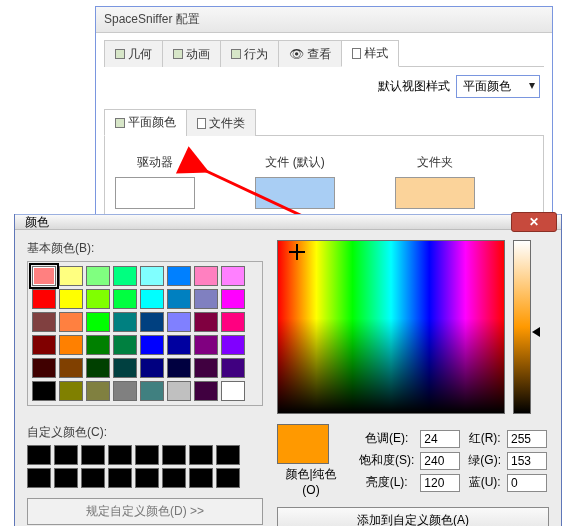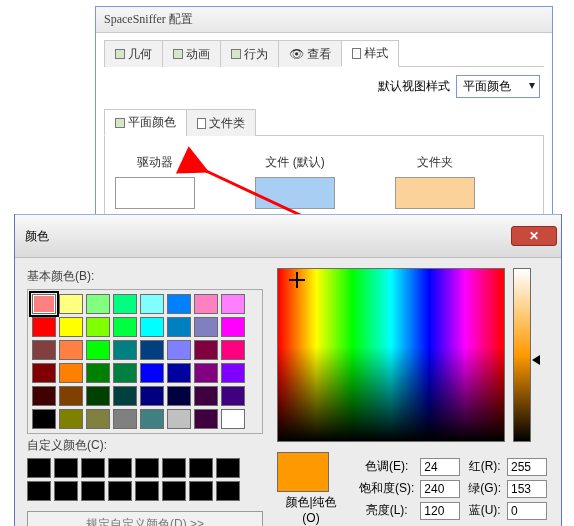--- a/index.html
+++ b/index.html
@@ -1,39 +1,39 @@
 <!DOCTYPE html>
 <html><head>
 <meta charset="utf-8">
 <style>
   * { box-sizing: border-box; margin: 0; padding: 0; font-family: "Microsoft YaHei", "SimSun", sans-serif; font-size: 12px; }
   body { background: #fff; width: 574px; height: 526px; position: relative; overflow: hidden; }
 
   
   .config-win { position: absolute; left: 95px; top: 6px; width: 458px; border: 1px solid #7a96df; }
-  .config-title { background: linear-gradient(#f7f7f7,#e7e7e7); color: #444; padding: 4px 8px; border-bottom: 1px solid #c9c9c9; font-family: Liberation Serif, serif; }
+  .config-title { background: linear-gradient(#f7f7f7,#e7e7e7); color: #444; padding: 4px 8px; border-bottom: 1px solid #c9c9c9; }
   .config-body { background: #fff; padding: 6px 8px 40px 8px; }
   .tabbar { display: flex; border-bottom: 1px solid #c9c9c9; }
   .tab { display: flex; align-items: center; gap: 3px; padding: 4px 10px; border: 1px solid #c9c9c9; border-bottom: none; margin-right: -1px; background: #f1f1f1; color: #333; position: relative; top: 1px; }
   .tab.active { background: #fff; border-bottom: 1px solid #fff; }
   .defstyle-row { display: flex; justify-content: flex-end; align-items: center; gap: 6px; padding: 8px 4px 6px 4px; }
   .combo { border: 1px solid #7a96df; padding: 2px 18px 2px 6px; position: relative; min-width: 84px; background:#fff; }
   .combo::after { content: "▾"; position: absolute; right: 4px; top: 2px; color:#222; }
   .subtabbar { display:flex; border-bottom:1px solid #c9c9c9; margin-top:4px; }
   .swatch-area { border:1px solid #c9c9c9; border-top:none; padding:18px 10px 24px 10px; display:flex; gap:60px; }
   .swatch-col { text-align:center; }
   .swatch-label { margin-bottom:6px; color:#333; }
   .swatch { width:80px; height:32px; border:1px solid #999; margin:0 auto; }
 
   
   .arrow-svg { position:absolute; left:0; top:0; pointer-events:none; }
 
   
   .picker { position:absolute; left:14px; top:214px; width:548px; border:1px solid #5f77b8; border-top:none; background:#ececec; }
-  .picker-titlebar { height:44px; background: linear-gradient(#f9f9f9,#dadada); display:flex; align-items:center; justify-content:space-between; padding:0 4px 0 10px; border-top:1px solid #9bb0e0; border-bottom:1px solid #bcbcbc; }
+  .picker-titlebar { height:16px; background: linear-gradient(#f9f9f9,#dadada); display:flex; align-items:center; justify-content:space-between; padding:0 4px 0 10px; border-top:1px solid #9bb0e0; border-bottom:1px solid #bcbcbc; }
   .closebtn { width:46px; height:20px; background:#c74a3d; border:1px solid #8a2f25; border-radius:3px; color:#fff; display:flex; align-items:center; justify-content:center; font-weight:bold; }
   .picker-body { padding:10px 12px 12px 12px; display:flex; gap:14px; }
   .left-col { width:236px; }
   .section-label { color:#404040; margin-bottom:4px; }
   .basic-grid { border:1px solid #aaa; padding:4px; display:grid; grid-template-columns: repeat(8, 24px); grid-auto-rows:20px; gap:3px; background:#ececec; }
   .cell { border:1px solid #6d6d6d; }
   .cell.selected { outline:2px solid #000; outline-offset:1px; box-shadow: 0 0 0 1px #fff inset; }
   .custom-grid { display:grid; grid-template-columns: repeat(8,24px); grid-auto-rows:20px; gap:3px; margin-top:4px; margin-bottom:10px; }
   .widebtn { width:100%; border:1px solid #9a9a9a; background:#f1f1f1; color:#777; padding:4px 0; text-align:center; margin-top:4px; }
 
@@ -182,21 +182,21 @@
           <div class="cell" style="background: rgb(64, 0, 128);"></div>
           <div class="cell" style="background: rgb(0, 0, 0);"></div>
           <div class="cell" style="background: rgb(128, 128, 0);"></div>
           <div class="cell" style="background: rgb(128, 128, 64);"></div>
           <div class="cell" style="background: rgb(128, 128, 128);"></div>
           <div class="cell" style="background: rgb(64, 128, 128);"></div>
           <div class="cell" style="background: rgb(192, 192, 192);"></div>
           <div class="cell" style="background: rgb(64, 0, 64);"></div>
           <div class="cell" style="background: rgb(255, 255, 255);"></div>
         </div>
-      <div class="section-label" style="margin-top:3px">自定义颜色(C):</div>
+      <div class="section-label" style="margin-top:18px">自定义颜色(C):</div>
       <div class="custom-grid" id="custom-grid">
           <div class="cell" style="background: rgb(0, 0, 0);"></div>
           <div class="cell" style="background: rgb(0, 0, 0);"></div>
           <div class="cell" style="background: rgb(0, 0, 0);"></div>
           <div class="cell" style="background: rgb(0, 0, 0);"></div>
           <div class="cell" style="background: rgb(0, 0, 0);"></div>
           <div class="cell" style="background: rgb(0, 0, 0);"></div>
           <div class="cell" style="background: rgb(0, 0, 0);"></div>
           <div class="cell" style="background: rgb(0, 0, 0);"></div>
           <div class="cell" style="background: rgb(0, 0, 0);"></div>

